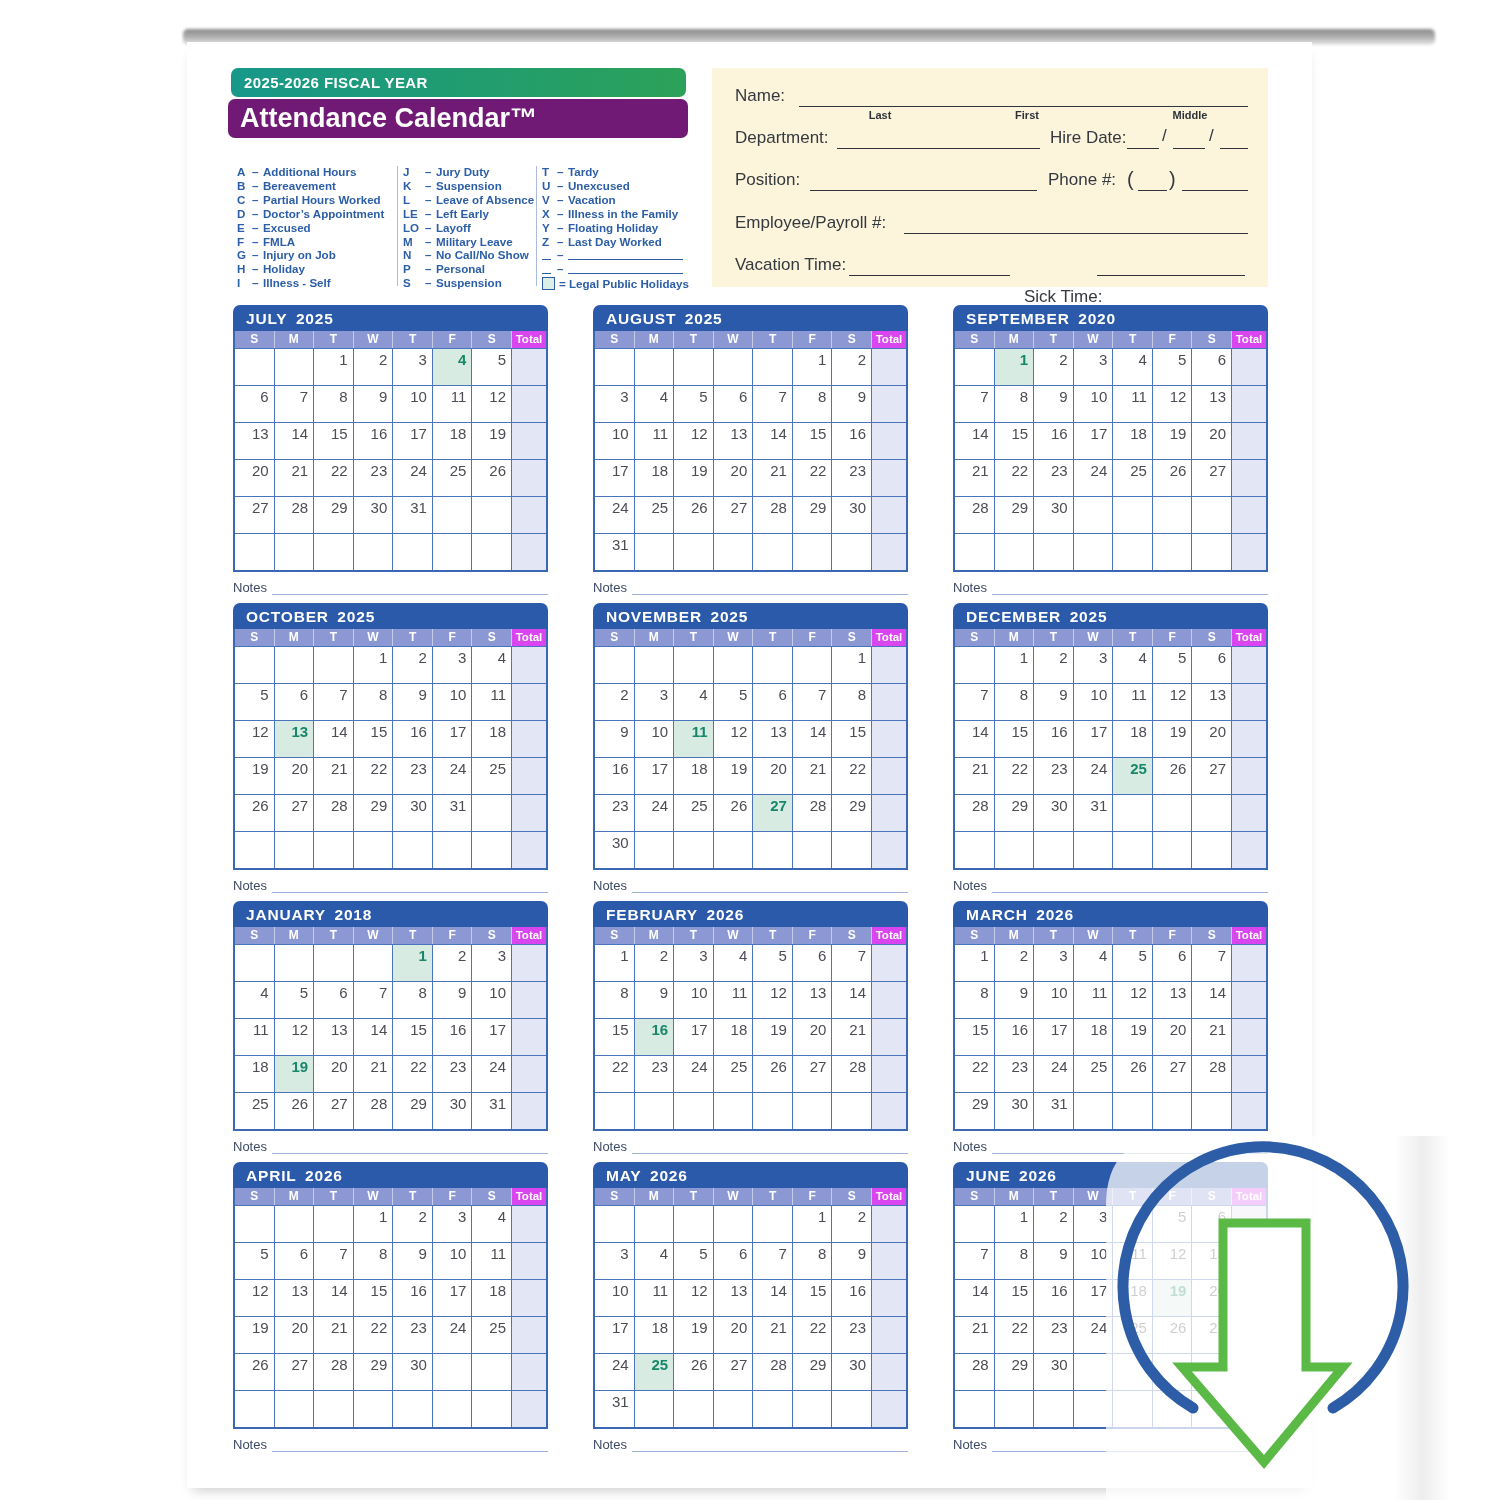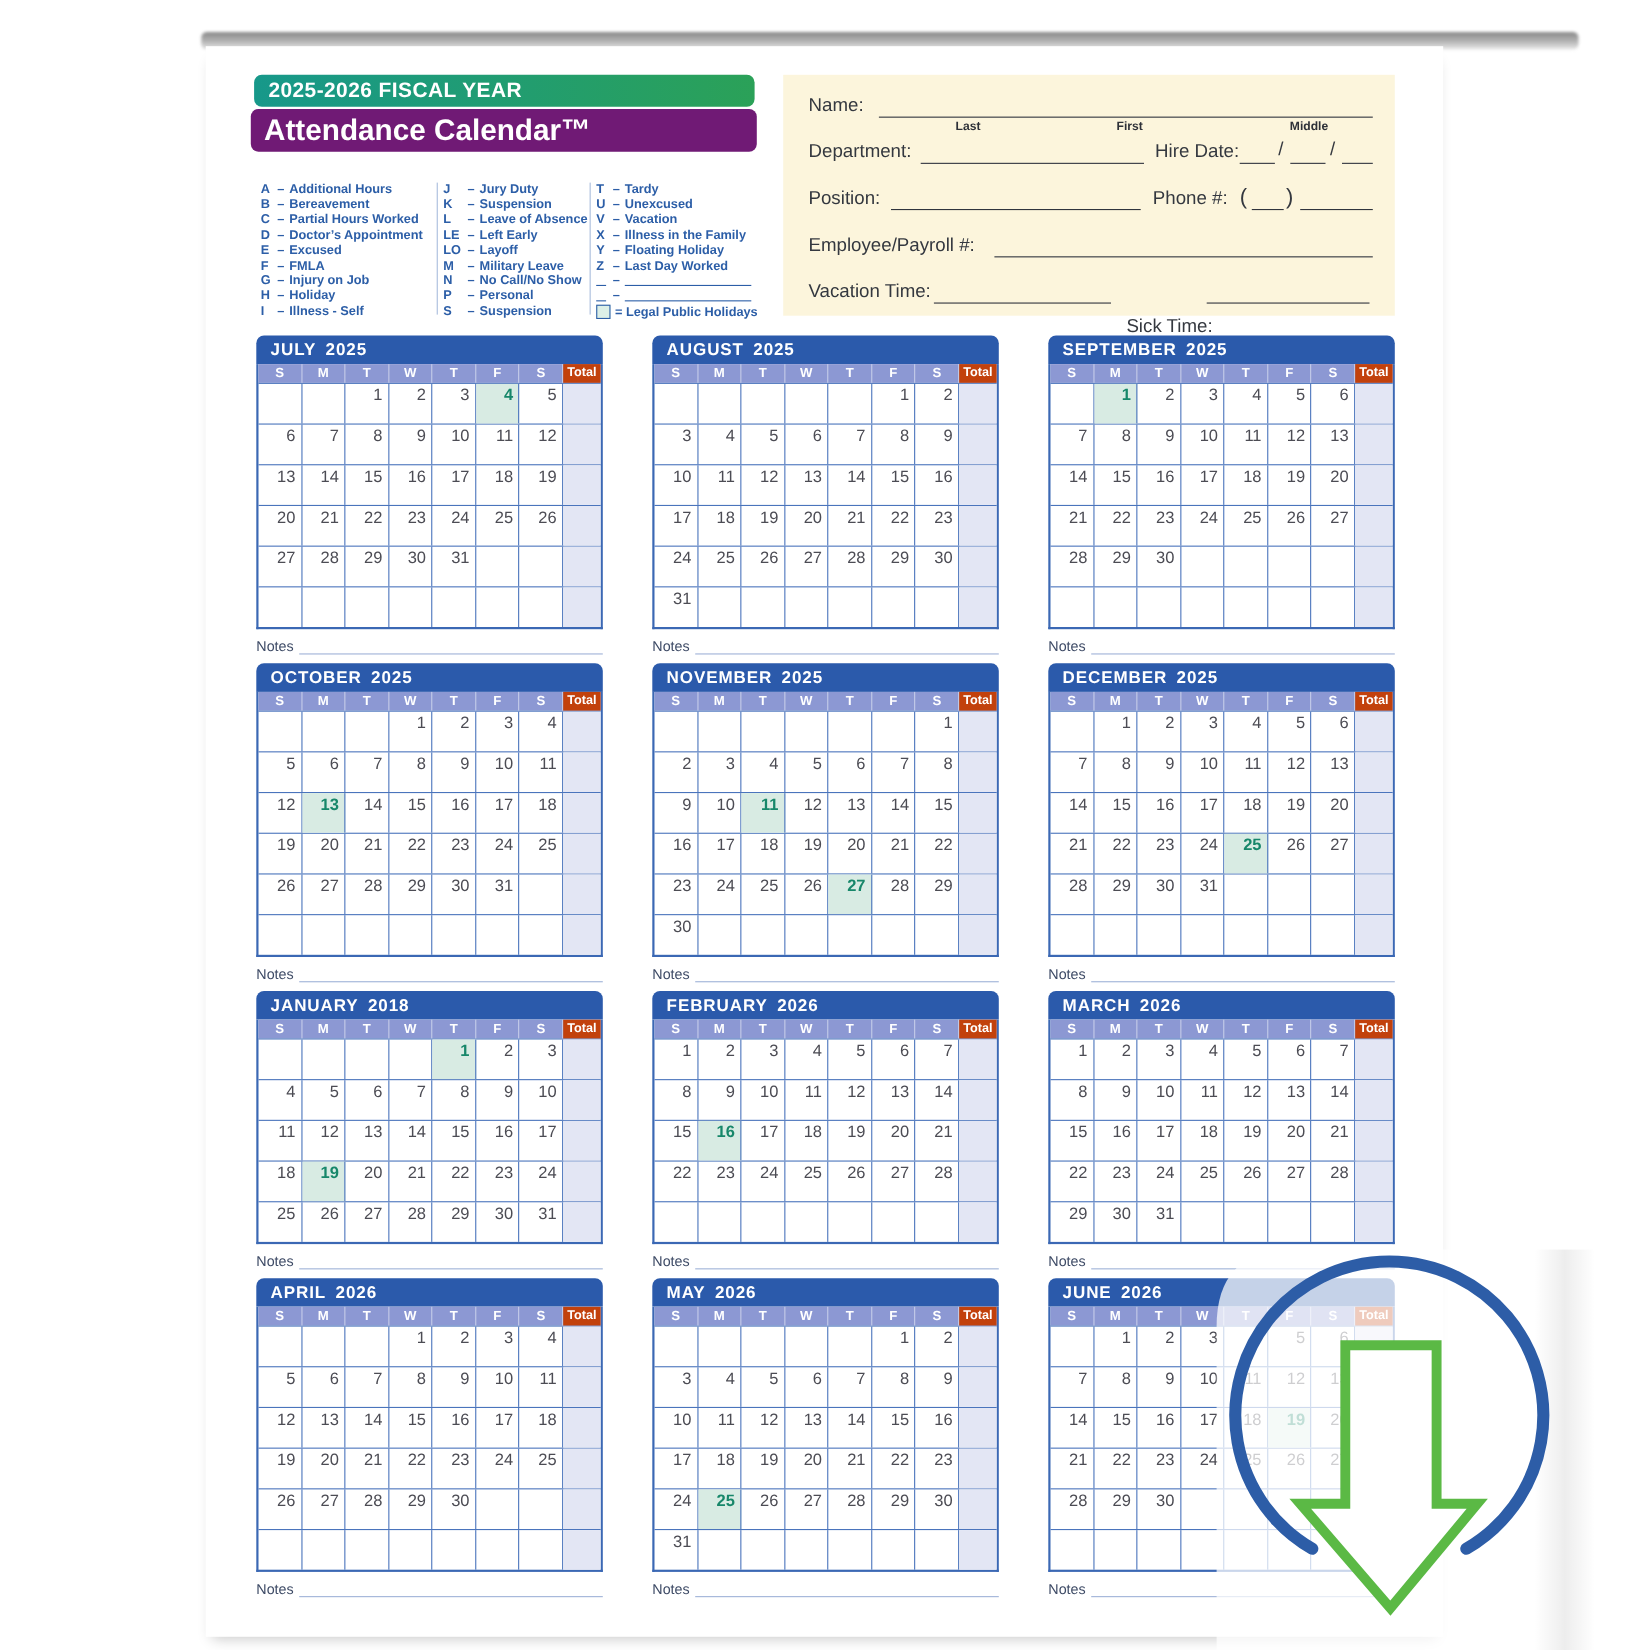--- a/index.html
+++ b/index.html
@@ -10,21 +10,21 @@
   
   .shadow-top { position:absolute; left:183px; top:29px; width:1252px; height:16px;
     background:linear-gradient(to bottom,#878787 0%,#b5b5b5 55%,#e9e9e9 100%);
     border-radius:5px; filter:blur(1.6px); }
   .page { position:absolute; left:187px; top:42px; width:1125px; height:1446px;
     background:#fff; box-shadow:0 8px 12px -6px rgba(0,0,0,0.22); }
 
   
   .fiscal-banner { position:absolute; left:231px; top:68px; width:455px; height:29px;
     background:linear-gradient(90deg,#17988a,#2ba158); border-radius:7px; box-sizing:border-box;
-    color:#fff; font-size:19px; font-weight:bold; line-height:29px; padding-left:13px; letter-spacing:.4px; }
+    color:#fff; font-size:15px; font-weight:bold; line-height:29px; padding-left:13px; letter-spacing:.4px; }
   .main-title { position:absolute; left:228px; top:99px; width:460px; height:39px;
     background:#701a75; border-radius:7px; box-sizing:border-box;
     color:#fff; font-size:27px; font-weight:bold; line-height:39px; padding-left:12px; }
   .codes-bar { position:absolute; left:231px; top:141px; width:455px; height:23px;
     background:#2b5aab; border-radius:4px 4px 0 0; box-sizing:border-box;
     color:#fff; font-size:16px; font-weight:bold; line-height:23px; padding-left:9px;
     letter-spacing:1.2px; word-spacing:8px; }
 
   
   .codes-area { position:absolute; left:231px; top:164px; width:455px; height:126px; }
@@ -56,21 +56,21 @@
   .cal-grid { position:absolute; left:233px; top:305px; width:1035px;
     display:grid; grid-template-columns:repeat(3,315px); column-gap:45px; row-gap:8px; align-items:start; }
   .month { width:315px; }
   .m-title { height:26px; background:#2b5aab; border-radius:7px 7px 0 0; box-sizing:border-box;
     color:#fff; font-size:15.5px; font-weight:bold; line-height:27px; padding-left:13px;
     letter-spacing:.8px; word-spacing:5px; }
   .m-table { border:2px solid #3b68b4; border-top:none; background:#fff; }
   .m-head { display:grid; grid-template-columns:repeat(7,1fr) 34px; height:17px; background:#8c98d3; }
   .m-head > div { font-size:12px; font-weight:bold; color:#fff; text-align:center; line-height:17px;
     border-right:1px solid #c5cce9; box-sizing:border-box; }
-  .m-head > div.t-head { border-right:none; background:#c2410c; font-size:11.5px; }
+  .m-head > div.t-head { border-right:none; background:#d946ef; font-size:11.5px; }
   .m-row { display:grid; grid-template-columns:repeat(7,1fr) 34px; height:36px; border-top:1px solid #4a74bc; }
   .m-cell { border-right:1px solid #4a74bc; box-sizing:border-box; font-size:15px; color:#4c4c54;
     text-align:right; padding:2px 5px 0 0; }
   .m-cell.t-cell, .m-row .m-cell:last-child { border-right:none; background:#e3e6f4; }
   .m-cell.holiday { background:#d8ebe3; color:#17876a; font-weight:bold; }
   .m-notes { display:flex; align-items:flex-end; margin-top:7px; height:16px;justify-content:space-between; }
   .n-label { font-size:13px; color:#3e4b66; }
   .n-line { flex:1; border-bottom:1.2px solid #9fb2d8; margin-left:5px; height:13px; }
 
   
@@ -417,21 +417,21 @@
             <div class="m-cell"></div>
             <div class="m-cell t-cell"></div>
           </div>
         </div>
         <div class="m-notes">
           <span class="n-label">Notes</span>
           <span class="n-line"></span>
         </div>
       </div>
       <div class="month">
-        <div class="m-title">SEPTEMBER 2025</div>
+        <div class="m-title">SEPTEMBER 2020</div>
         <div class="m-table">
           <div class="m-head">
             <div>S</div>
             <div>M</div>
             <div>T</div>
             <div>W</div>
             <div>T</div>
             <div>F</div>
             <div>S</div>
             <div class="t-head">Total</div>

